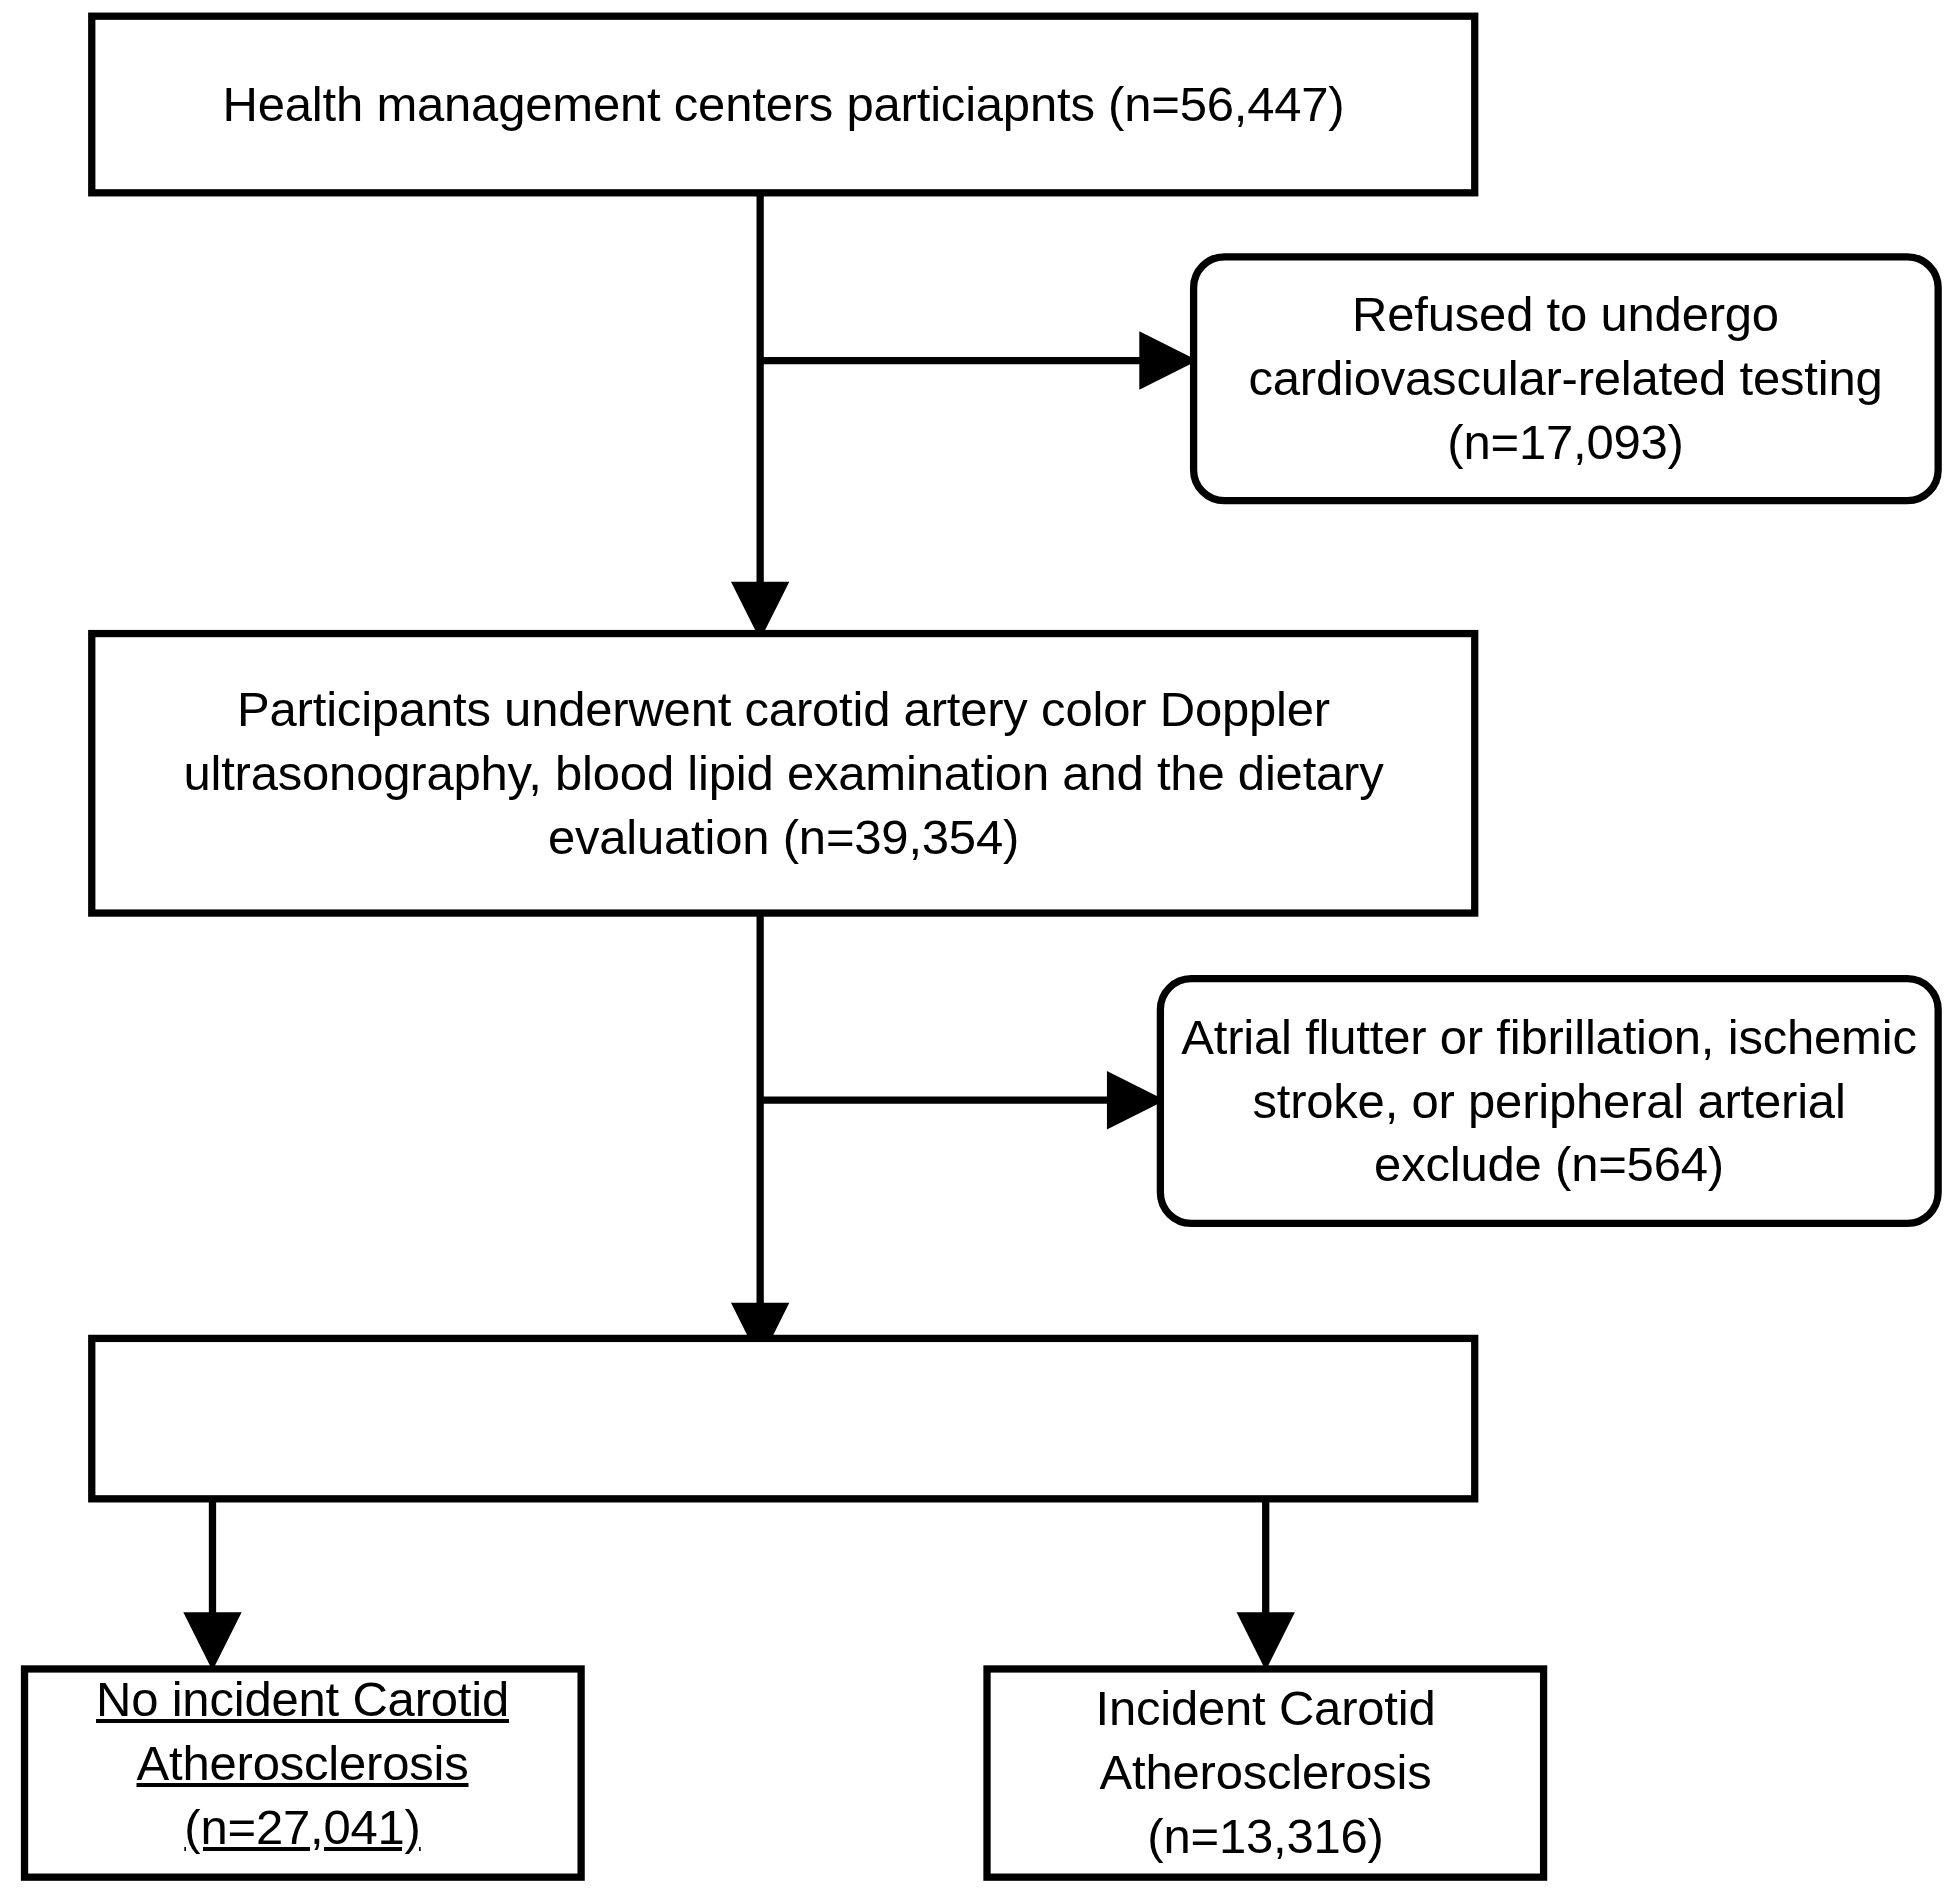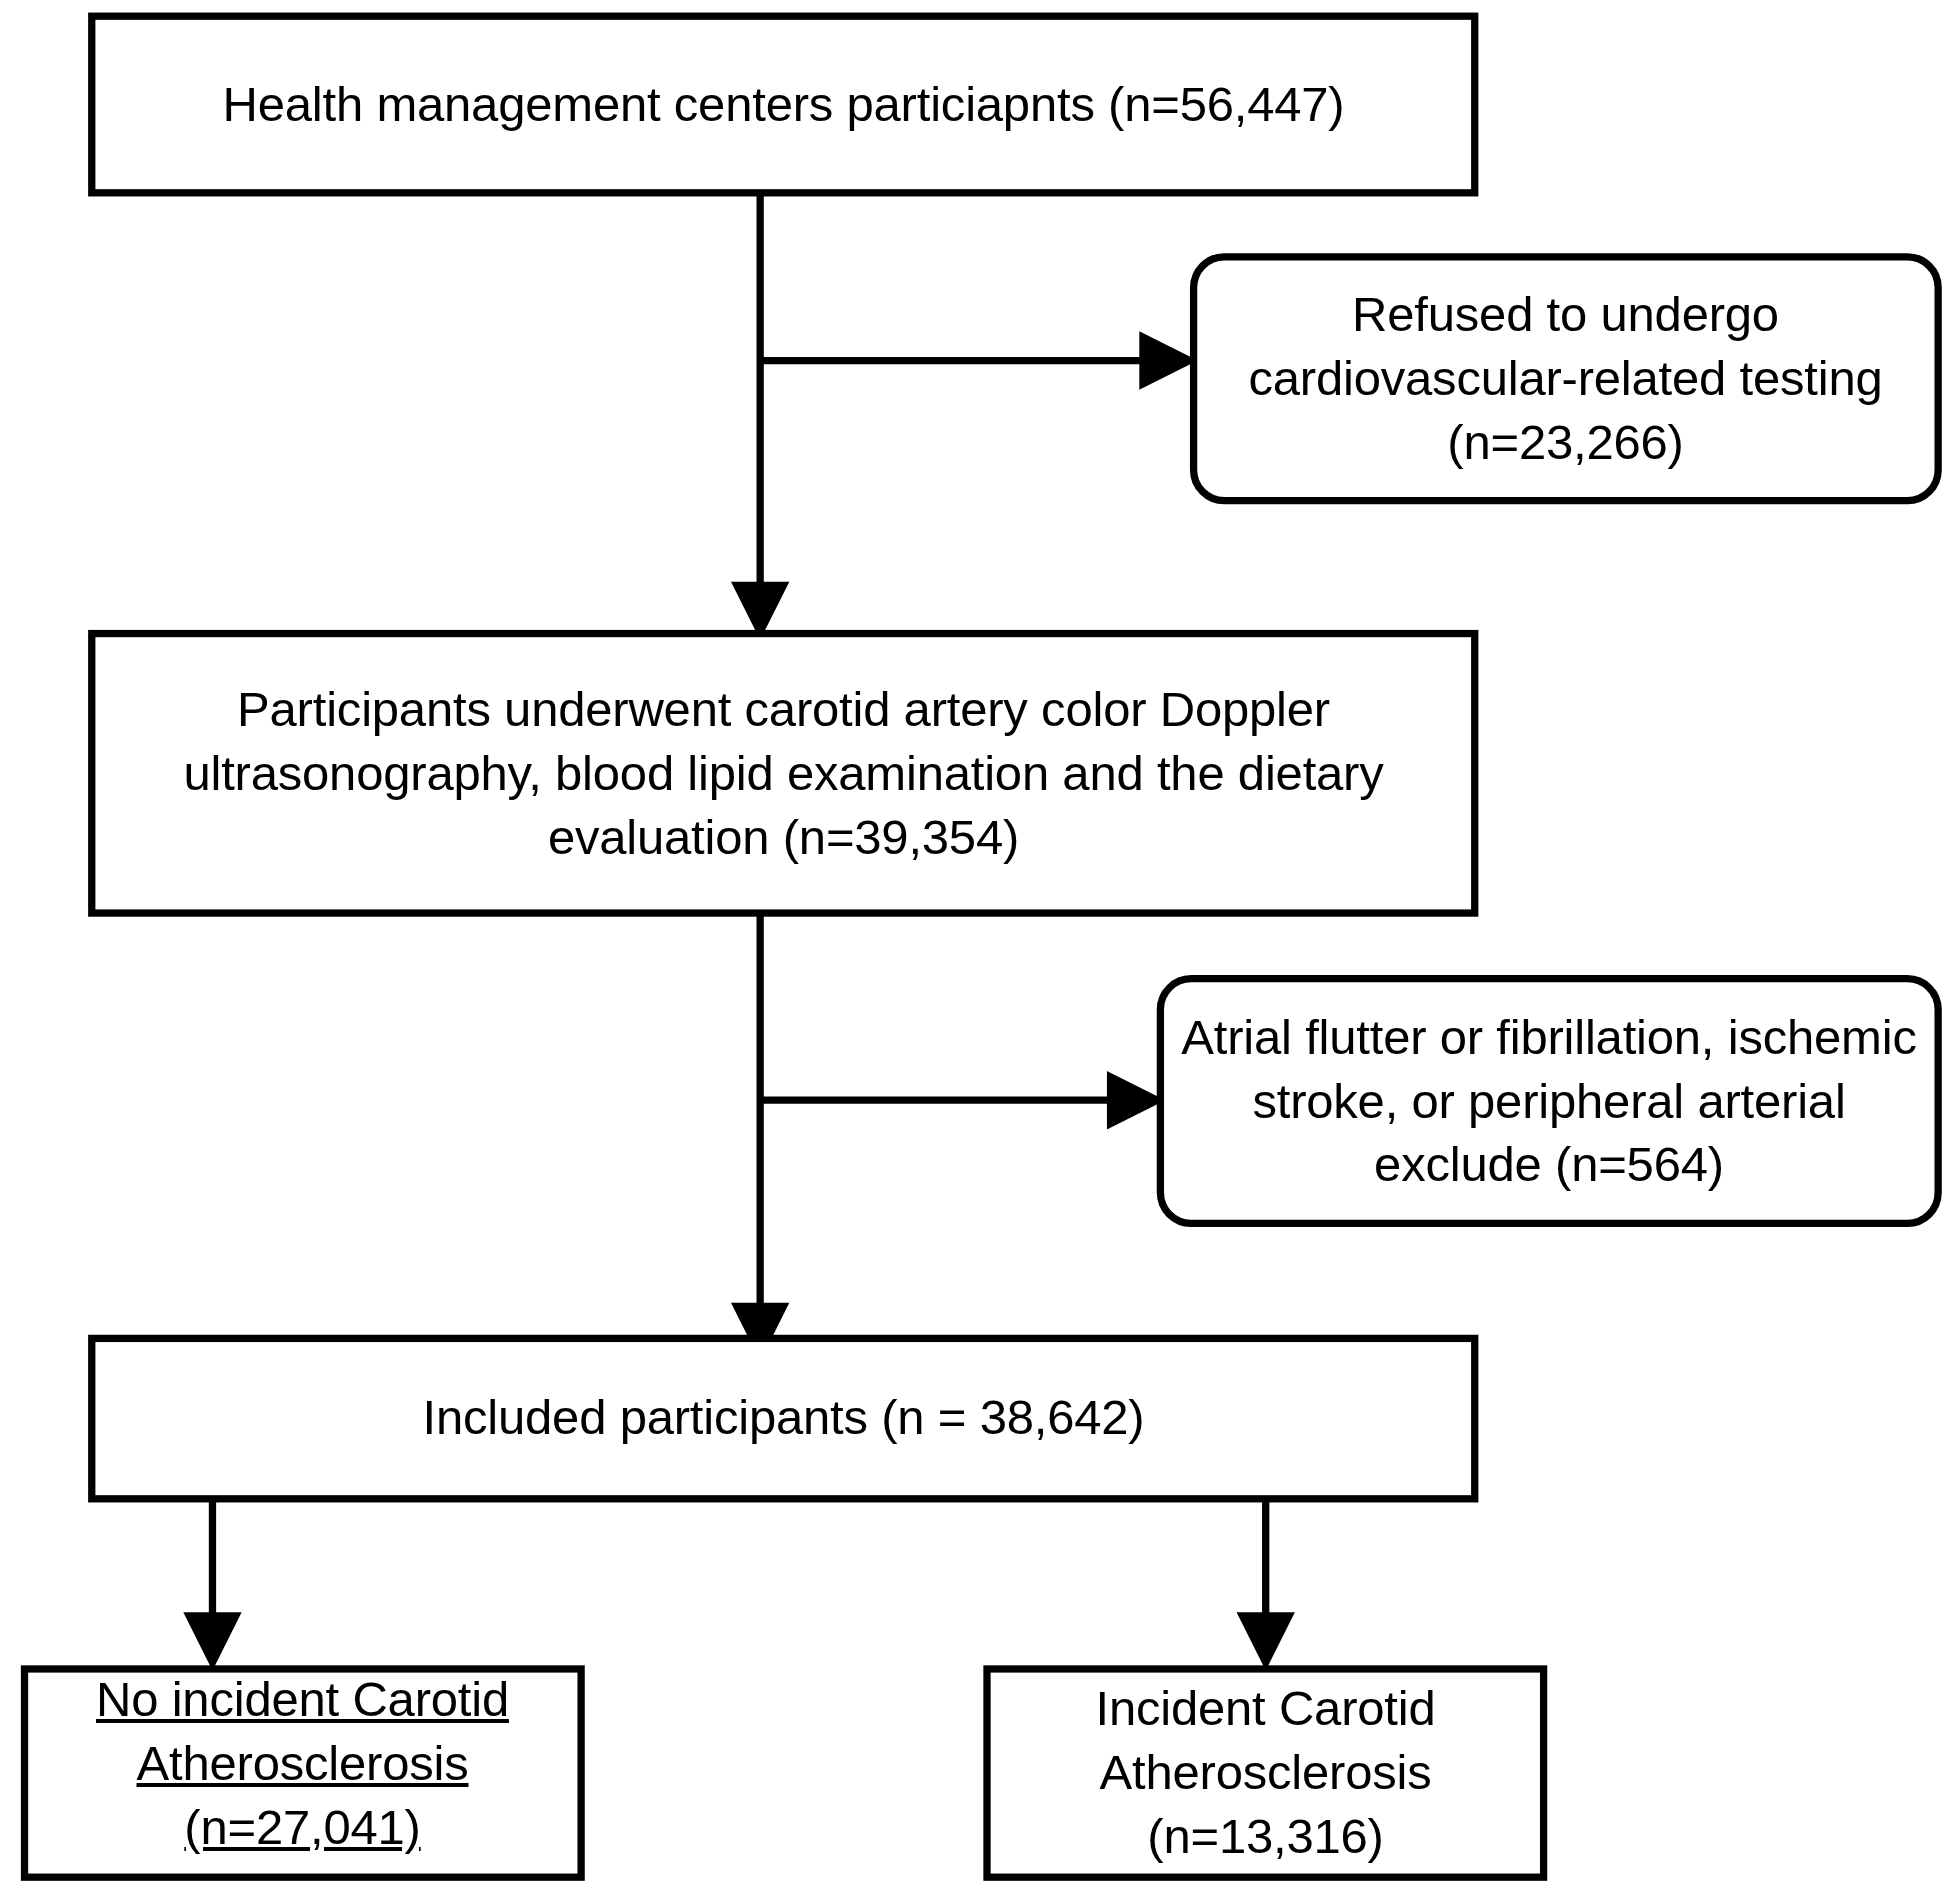--- a/index.html
+++ b/index.html
@@ -100,34 +100,31 @@
     <rect class="node-box" x="30" y="2060" width="687" height="257"></rect>
 
     <rect class="node-box" x="1218" y="2060" width="687" height="257"></rect>
   </svg>
 
   <div class="node-text" style="left:92px; top:16px; width:1383px; height:177px;">
     <span>Health management centers particiapnts (n=56,447)</span>
   </div>
 
   <div class="node-text" style="left:1193px; top:257px; width:745px; height:244px;">
-    <span>Refused to undergo cardiovascular-related testing (n=23,266)</span>
+    <span>Refused to undergo cardiovascular-related testing (n=17,093)</span>
   </div>
 
   <div class="node-text" style="left:92px; top:634px; width:1383px; height:280px; padding:0 81px;justify-content:flex-end;">
     <span>Participants underwent carotid artery color Doppler ultrasonography, blood lipid examination and the dietary evaluation (n=39,354)</span>
   </div>
 
   <div class="node-text" style="left:1160px; top:979px; width:778px; height:245px; padding:0 13px;">
     <span>Atrial flutter or fibrillation, ischemic stroke, or peripheral arterial exclude (n=564)</span>
   </div>
 
-  <div class="node-text" style="left:92px; top:1338px; width:1383px; height:160px;">
-    <span>Included participants (n = 38,642)</span>
-  </div>
 
   <div class="node-text" style="left:24px; top:1660px; width:557px; height:208px; padding:0 27.5px;text-decoration:underline;">
     <span>No incident Carotid Atherosclerosis (n=27,041)</span>
   </div>
 
   <div class="node-text" style="left:987px; top:1669px; width:557px; height:208px; padding:0 27.5px;">
     <span>Incident Carotid Atherosclerosis (n=13,316)</span>
   </div>
 
 </div>

